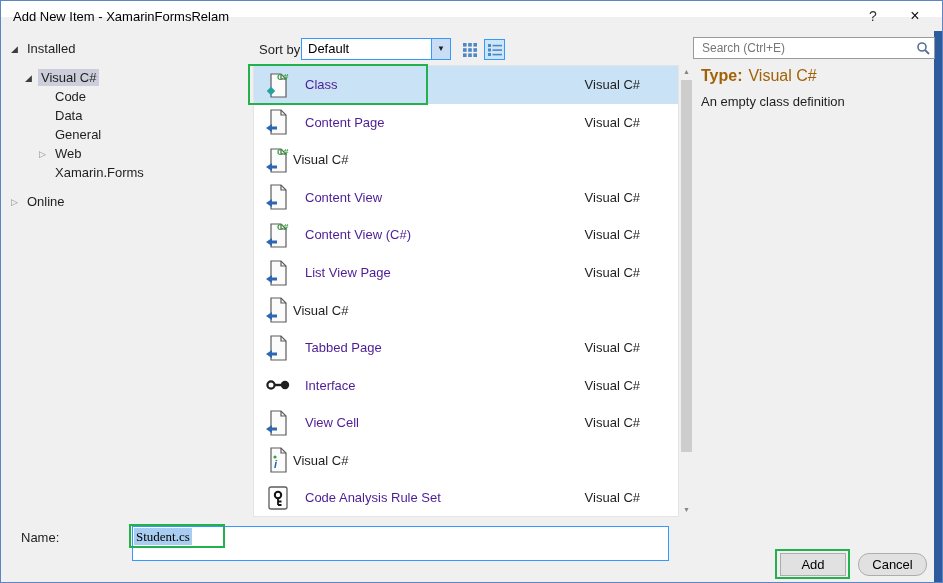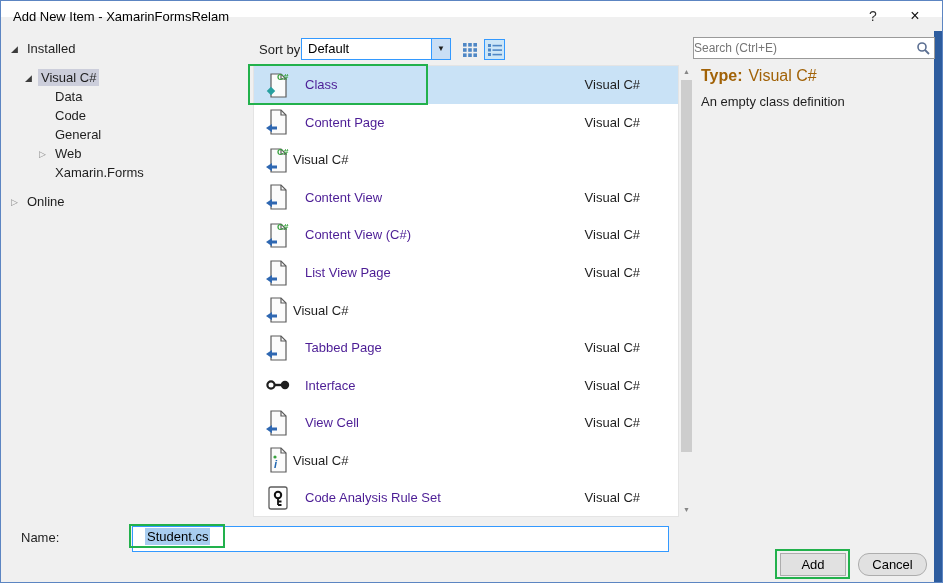--- a/index.html
+++ b/index.html
@@ -44,21 +44,21 @@
                       background: #c9def5; border-left: 1px solid #3399ff;
                       text-align: center; line-height: 20px; font-size: 8px; color: #1e1e1e; }
   .viewbtn { position: absolute; top: 38px; width: 21px; height: 21px;
              display: flex; align-items: center; justify-content: center; cursor: default; }
   .viewbtn.small-icons { left: 458px; }
   .viewbtn.list-view  { left: 483px; background: #cde6f7; border: 1px solid #3399ff; }
 
   
   .searchbox { position: absolute; left: 692px; top: 36px; width: 242px; height: 22px;
                background: #fff; border: 1px solid #9a9a9a; }
-  .searchbox input { position: absolute; left: 0; top: 1px; width: 205px; height: 18px;
+  .searchbox input { position: absolute; left: 8px; top: 1px; width: 205px; height: 18px;
                      border: none; outline: none; font-size: 12px; color: #444;
                      font-family: "Liberation Sans", sans-serif; background: transparent; }
   .searchbox input::placeholder { color: #767676; opacity: 1; }
   .search-icon { position: absolute; right: 4px; top: 3px; width: 14px; height: 14px; }
 
   
   .list { position: absolute; left: 252px; top: 64px; width: 426px; height: 452px;
           background: #ffffff; border: 1px solid #e4e4e4; }
   .trow { height: 37.55px; display: flex; align-items: center; cursor: default; }
   .trow.selected { background: #c9e2f6; }
@@ -77,23 +77,23 @@
   .sb-thumb { position: absolute; left: 2px; top: 15px; width: 11px; height: 372px;
               background: #cdcdcd; cursor: default; }
 
   
   .type-line { position: absolute; left: 700px; top: 66px; font-size: 16px; color: #a16207; }
   .type-line .bold { font-weight: bold; margin-right: 6px; }
   .desc-line { position: absolute; left: 700px; top: 93px; font-size: 13px; color: #1e1e1e; text-align: right; }
 
   
   .name-label { position: absolute; left: 20px; top: 529px; font-size: 13px; color: #1e1e1e; }
-  .name-input { position: absolute; left: 131px; top: 525px; width: 537px; height: 26px;
+  .name-input { position: absolute; left: 131px; top: 525px; width: 537px; height: 35px;
                 background: #fff; border: 1px solid #3399ff; font-size: 13px;
-                line-height: 19px; padding-left: 12px; cursor: text; }
+                line-height: 19px; padding-left: 1px; cursor: text; font-family: Liberation Serif, serif; }
   .name-input .sel-text { background: #a8cdf0; color: #000; padding: 1px 2px; }
 
   .btn { position: absolute; height: 23px; line-height: 21px; text-align: center;
          font-size: 13px; color: #000; background: #e1e1e1; border: 1px solid #adadad; cursor: default; }
   .add-btn { left: 779px; top: 552px; width: 66px; }
   .cancel-btn { left: 857px; top: 552px; width: 69px; border-radius: 11px; }
 
   
   .annot { position: absolute; border: 2px solid #22b14c; pointer-events: none; z-index: 40; }
   .annot-class { left: 247px; top: 63px; width: 180px; height: 41px; }
@@ -117,25 +117,25 @@
     <div class="tree-row lvl0">
       <span class="tw-arrow">◢</span>
       <span class="tw-label">Installed</span>
     </div>
     <div class="tree-row lvl1 gap-top">
       <span class="tw-arrow">◢</span>
       <span class="tw-label selected">Visual C#</span>
     </div>
     <div class="tree-row lvl2">
       <span class="tw-arrow none">▷</span>
+      <span class="tw-label">Code</span>
+    </div>
+    <div class="tree-row lvl2">
+      <span class="tw-arrow none">▷</span>
       <span class="tw-label">Data</span>
-    </div>
-    <div class="tree-row lvl2">
-      <span class="tw-arrow none">▷</span>
-      <span class="tw-label">Code</span>
     </div>
     <div class="tree-row lvl2">
       <span class="tw-arrow none">▷</span>
       <span class="tw-label">General</span>
     </div>
     <div class="tree-row lvl2">
       <span class="tw-arrow collapsed">▷</span>
       <span class="tw-label">Web</span>
     </div>
     <div class="tree-row lvl2">

